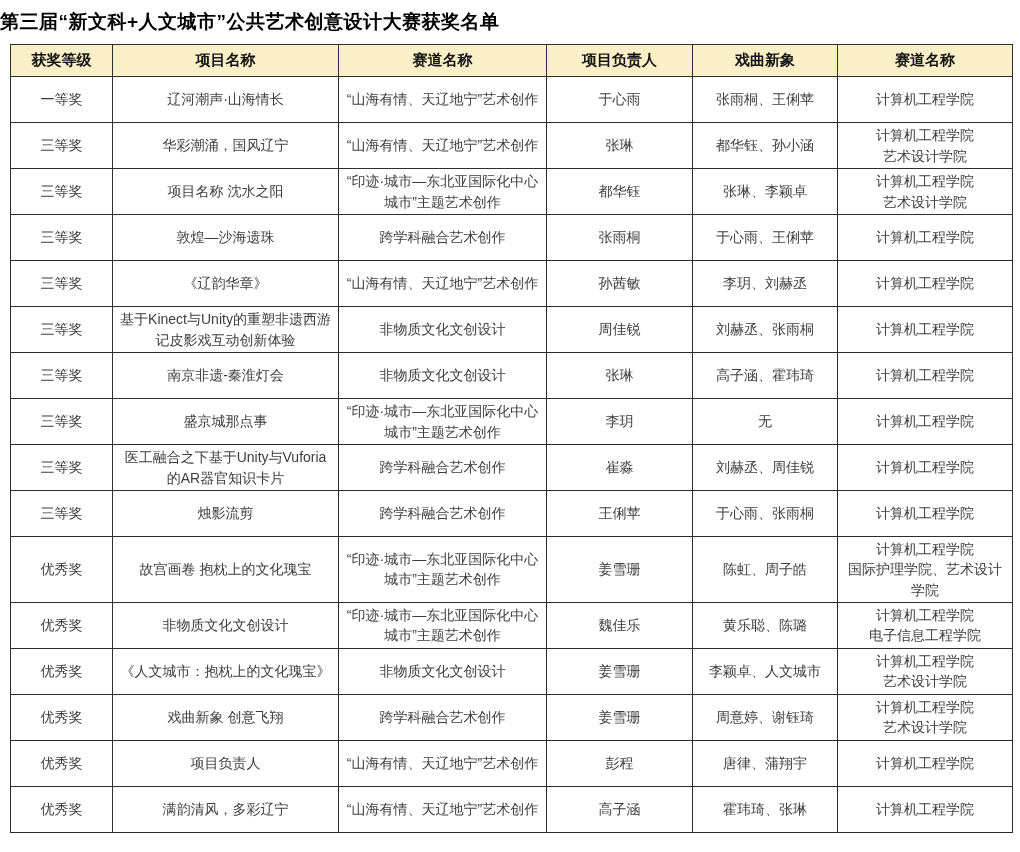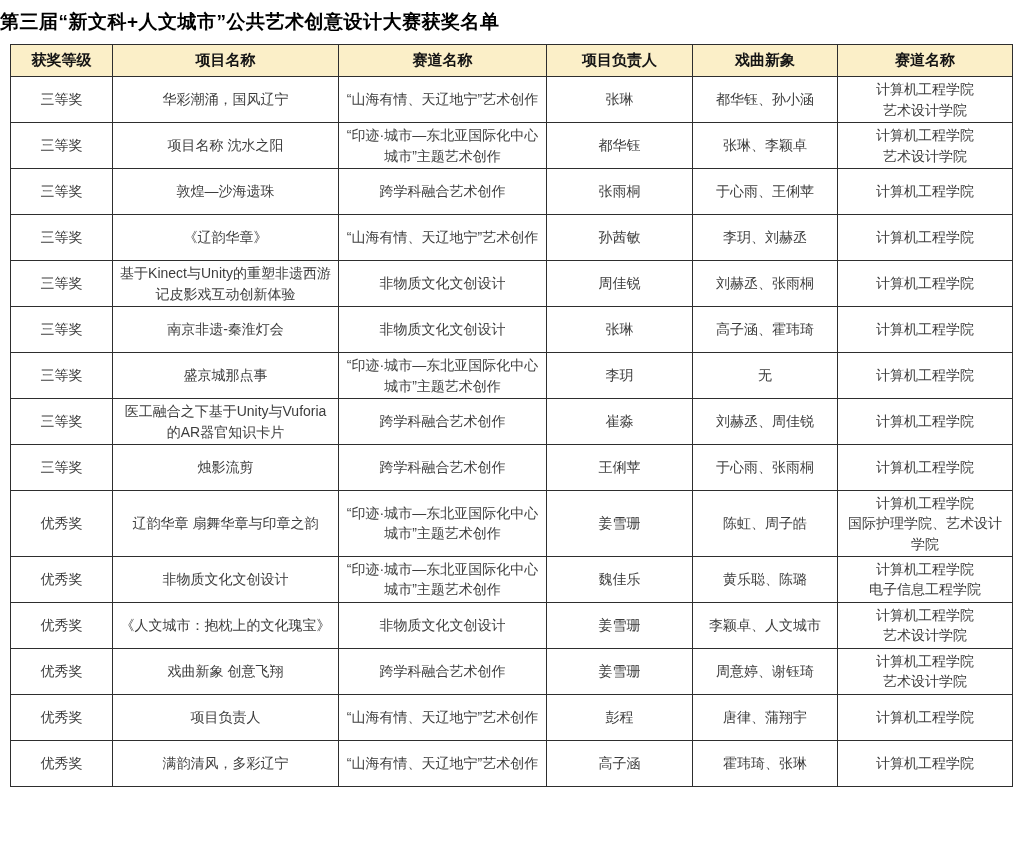--- a/index.html
+++ b/index.html
@@ -85,20 +85,28 @@
           <th>获奖等级</th>
           <th>项目名称</th>
           <th>赛道名称</th>
           <th>项目负责人</th>
           <th>戏曲新象</th>
           <th>赛道名称</th>
         </tr>
     </thead>
     <tbody>
         <tr>
+          <td>一等奖</td>
+          <td>辽河潮声·山海情长</td>
+          <td>“山海有情、天辽地宁”艺术创作</td>
+          <td>于心雨</td>
+          <td>张雨桐、王俐苹</td>
+          <td>计算机工程学院</td>
+        </tr>
+        <tr>
           <td>三等奖</td>
           <td>华彩潮涌，国风辽宁</td>
           <td>“山海有情、天辽地宁”艺术创作</td>
           <td>张琳</td>
           <td>都华钰、孙小涵</td>
           <td>计算机工程学院
 艺术设计学院</td>
         </tr>
         <tr>
           <td>三等奖</td>
@@ -160,21 +168,21 @@
         <tr>
           <td>三等奖</td>
           <td>烛影流剪</td>
           <td>跨学科融合艺术创作</td>
           <td>王俐苹</td>
           <td>于心雨、张雨桐</td>
           <td>计算机工程学院</td>
         </tr>
         <tr>
           <td>优秀奖</td>
-          <td>辽韵华章 扇舞华章与印章之韵</td>
+          <td>故宫画卷 抱枕上的文化瑰宝</td>
           <td>“印迹·城市—东北亚国际化中心城市”主题艺术创作</td>
           <td>姜雪珊</td>
           <td>陈虹、周子皓</td>
           <td class="unit-small">计算机工程学院
 国际护理学院、艺术设计学院</td>
         </tr>
         <tr>
           <td>优秀奖</td>
           <td>非物质文化文创设计</td>
           <td>“印迹·城市—东北亚国际化中心城市”主题艺术创作</td>

